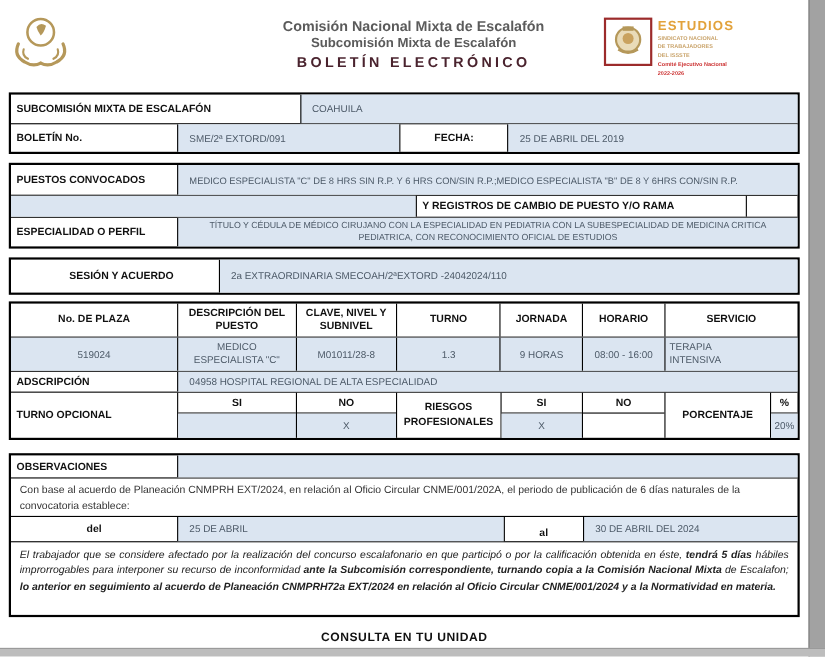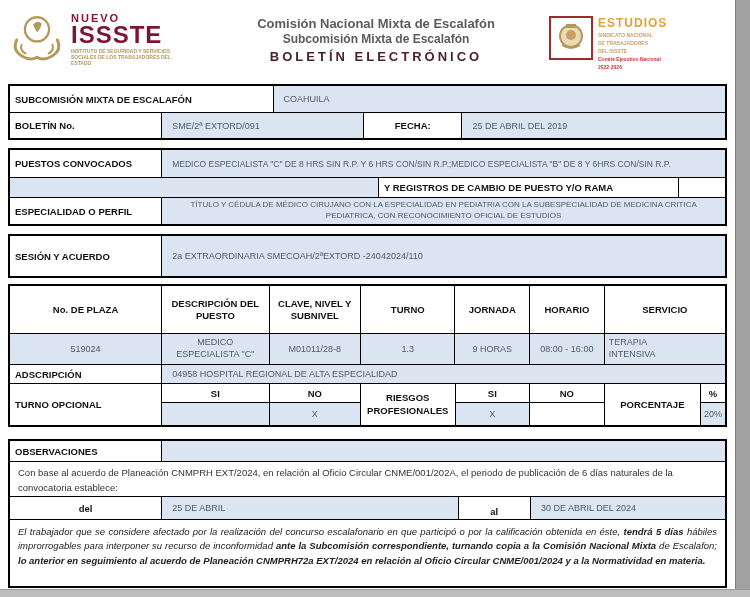--- a/index.html
+++ b/index.html
@@ -62,25 +62,20 @@
     <div class="hdr">
       <div class="logo-left">
         <svg class="emblem" viewBox="0 0 60 52">
           <circle cx="30" cy="17" r="12.5" fill="none" stroke="#b5985a" stroke-width="2.4"></circle>
           <path d="M26 12 q4 -5 9 -1 q-2 7 -5 9 q-3 -4 -4 -8" fill="#b5985a"></path>
           <path d="M9 28 q-5 11 6 17 q8 5 15 1" fill="none" stroke="#b5985a" stroke-width="3" stroke-linecap="round"></path>
           <path d="M51 28 q5 11 -6 17 q-8 5 -15 1" fill="none" stroke="#b5985a" stroke-width="3" stroke-linecap="round"></path>
           <path d="M14 33 q-2 6 4 9" fill="none" stroke="#b5985a" stroke-width="2" stroke-linecap="round"></path>
           <path d="M46 33 q2 6 -4 9" fill="none" stroke="#b5985a" stroke-width="2" stroke-linecap="round"></path>
         </svg>
-        <div class="issste-txt">
-          <div class="nuevo">NUEVO</div>
-          <div class="issste">ISSSTE</div>
-          <div class="sub">INSTITUTO DE SEGURIDAD Y SERVICIOS SOCIALES DE LOS TRABAJADORES DEL ESTADO</div>
-        </div>
       </div>
       <div class="hdr-center">
         <div class="h-t1">Comisión Nacional Mixta de Escalafón</div>
         <div class="h-t2">Subcomisión Mixta de Escalafón</div>
         <div class="h-t3">BOLETÍN ELECTRÓNICO</div>
       </div>
       <div class="logo-right">
         <div class="snt-emblem">
           <svg width="34" height="34" viewBox="0 0 34 34">
             <circle cx="17" cy="15" r="11" fill="#e9dbb8" stroke="#b5985a" stroke-width="2"></circle>
@@ -145,32 +140,32 @@
         <div class="cell" style="width:152px;">
             <span class="lbl">ESPECIALIDAD O PERFIL</span>
           </div>
         <div class="cell blue ctr" style="width:567px;">
             <span class="val" style="font-size:8px;line-height:1.35;">TÍTULO Y CÉDULA DE MÉDICO CIRUJANO CON LA ESPECIALIDAD EN PEDIATRIA CON LA SUBESPECIALIDAD DE MEDICINA CRITICA PEDIATRICA, CON RECONOCIMIENTO OFICIAL DE ESTUDIOS</span>
           </div>
       </div>
     </div>
 
     <div class="tbl m6">
-      <div class="trow" style="height:40px;">
+      <div class="trow" style="height:30px;margin-left:48px;">
         <div class="cell" style="width:152px;">
             <span class="lbl">SESIÓN Y ACUERDO</span>
           </div>
         <div class="cell blue" style="width:567px;">
             <span class="val">2a EXTRAORDINARIA SMECOAH/2ªEXTORD -24042024/110</span>
           </div>
       </div>
     </div>
 
     <div class="tbl m12">
-      <div class="trow" style="height:47px;">
+      <div class="trow" style="height:30px;">
         <div class="cell hcell" style="width:152px;">No. DE PLAZA</div>
         <div class="cell hcell" style="width:108px;">DESCRIPCIÓN DEL PUESTO</div>
         <div class="cell hcell" style="width:92px;">CLAVE, NIVEL Y SUBNIVEL</div>
         <div class="cell hcell" style="width:95px;">TURNO</div>
         <div class="cell hcell" style="width:75px;">JORNADA</div>
         <div class="cell hcell" style="width:75px;">HORARIO</div>
         <div class="cell hcell" style="width:122px;">SERVICIO</div>
       </div>
       <div class="trow" style="height:30px;">
         <div class="cell dval blue" style="width:152px;">519024</div>

